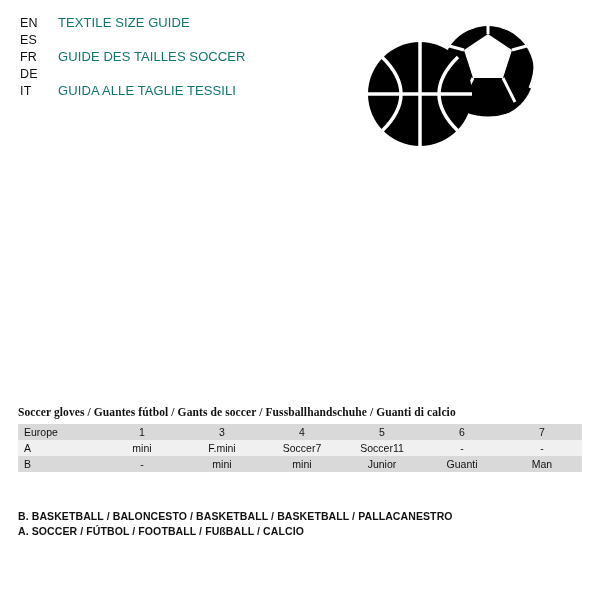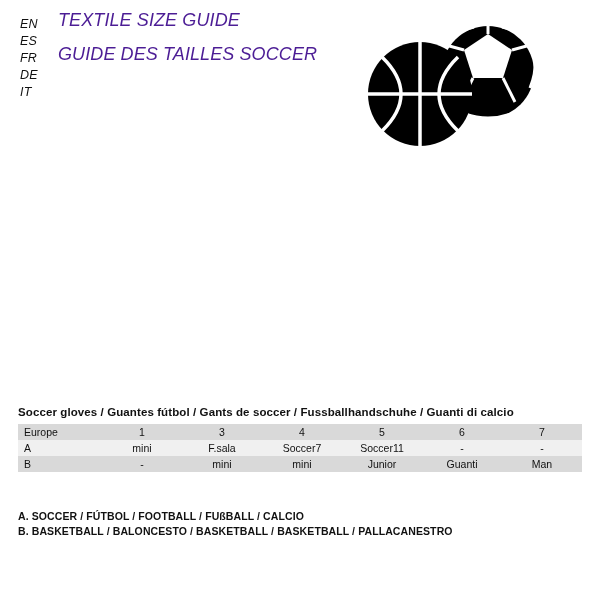--- a/index.html
+++ b/index.html
@@ -18,34 +18,33 @@
 
   
   .lang-block {
     position: absolute;
     left: 20px;
     top: 14px;
     width: 300px;
   }
   .lang-row {
     display: flex;
-    align-items: flex-end;
+    align-items: center;
     height: 17px;
-    font-style: italic;
   }
   .lang-code {
     width: 38px;
     font-size: 12.5px;
     letter-spacing: 0.2px;
     color: #111;
   }
   .lang-text {
-    font-size: 18px;
+    font-size: 13px;
     letter-spacing: 0.1px;
-    color: #4c1d95;
+    color: #0f766e;
     white-space: nowrap;
   }
 
   
   .illustration {
     position: absolute;
     left: 352px;
     top: 24px;
     width: 210px;
     height: 140px;
@@ -58,20 +57,21 @@
     top: 406px;
     width: 564px;
   }
   .table-title {
     font-size: 11.5px;
     font-weight: bold;
     letter-spacing: 0.1px;
     color: #111;
     margin-bottom: 6px;
     white-space: nowrap;
+    font-family: Liberation Serif, serif;
   }
   table.size-table {
     border-collapse: collapse;
     width: 564px;
     table-layout: fixed;
   }
   table.size-table td {
     font-size: 10.5px;
     color: #111;
     height: 16px;
@@ -125,20 +125,21 @@
   </div>
   <div class="lang-row">
     <span class="lang-code">FR</span>
     <span class="lang-text">GUIDE DES TAILLES SOCCER</span>
   </div>
   <div class="lang-row">
     <span class="lang-code">DE</span>
   </div>
   <div class="lang-row">
     <span class="lang-code">IT</span>
+    <span class="lang-text">GUIDA ALLE TAGLIE TESSILI</span>
   </div>
 </div>
 
 <div class="illustration">
   <svg width="210" height="140" viewBox="0 0 210 140" xmlns="http://www.w3.org/2000/svg">
 
     <g>
       <circle cx="136" cy="48" r="46" fill="#000000"></circle>
       <path d="M136 10 L160 26 L151 54 L121 54 L112 26 Z" fill="#ffffff"></path>
       <path d="M136 2 L136 10" stroke="#ffffff" stroke-width="3" fill="none"></path>
@@ -172,35 +173,35 @@
         <td>1</td>
         <td>3</td>
         <td>4</td>
         <td>5</td>
         <td>6</td>
         <td>7</td>
       </tr>
       <tr class="row-a">
         <td class="col-label">A</td>
         <td>mini</td>
-        <td>F.sala</td>
+        <td>F.mini</td>
         <td>Soccer7</td>
         <td>Soccer11</td>
         <td>-</td>
         <td>-</td>
       </tr>
       <tr class="row-b">
         <td class="col-label">B</td>
         <td>-</td>
         <td>mini</td>
         <td>mini</td>
         <td>Junior</td>
         <td>Guanti</td>
         <td>Man</td>
       </tr>
     </tbody>
   </table>
 </div>
 
 <div class="legend">
+  <div class="legend-line">B. BASKETBALL / BALONCESTO / BASKETBALL / BASKETBALL / PALLACANESTRO</div>
   <div class="legend-line">A. SOCCER / FÚTBOL / FOOTBALL / FUßBALL / CALCIO</div>
-  <div class="legend-line">B. BASKETBALL / BALONCESTO / BASKETBALL / BASKETBALL / PALLACANESTRO</div>
 </div>
 
 </body></html>

